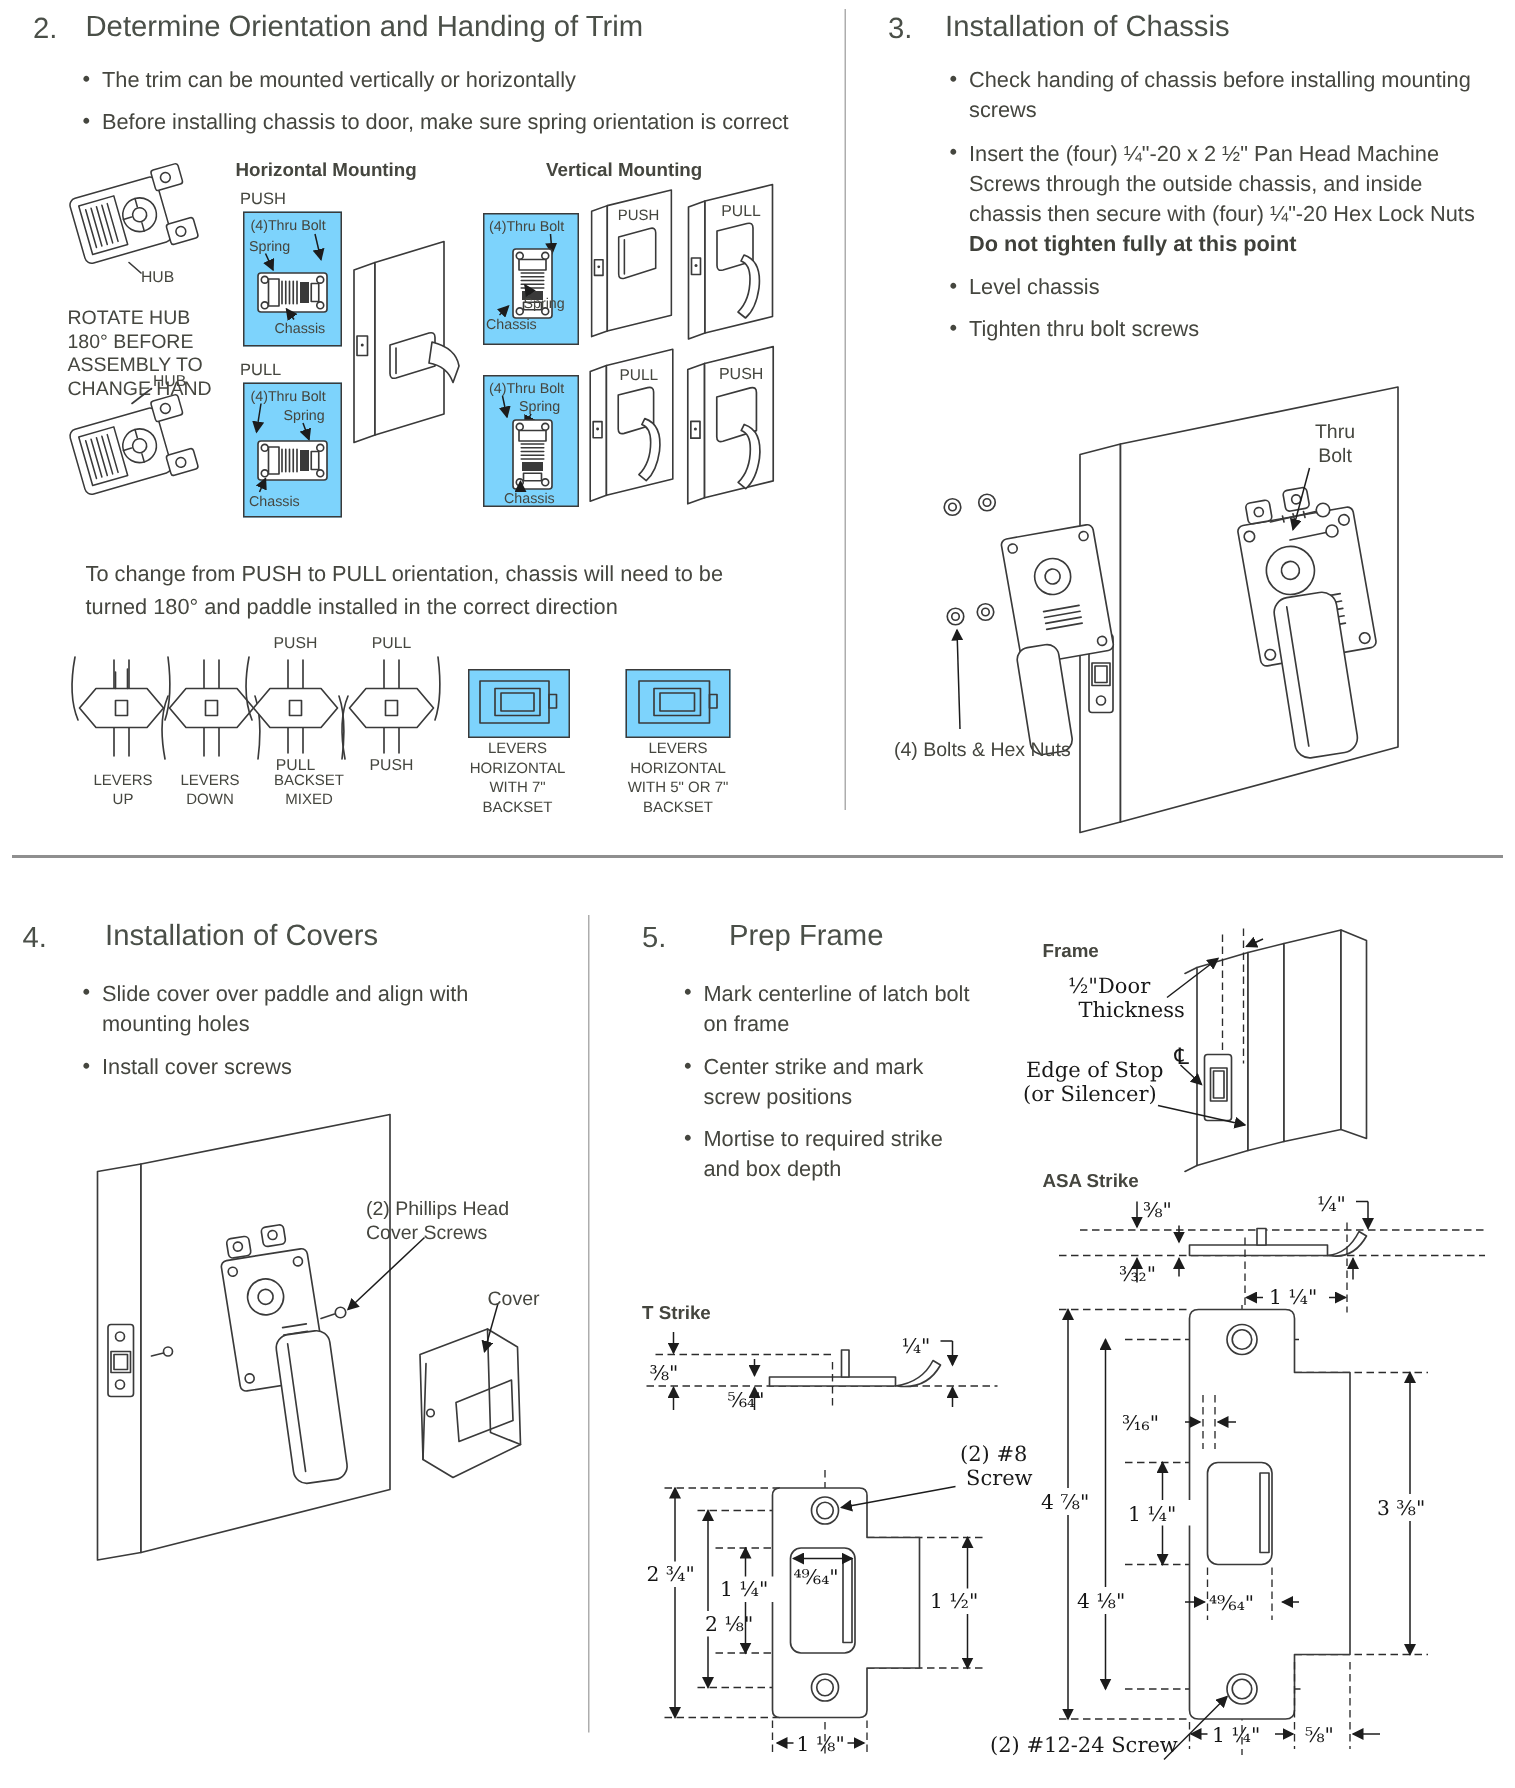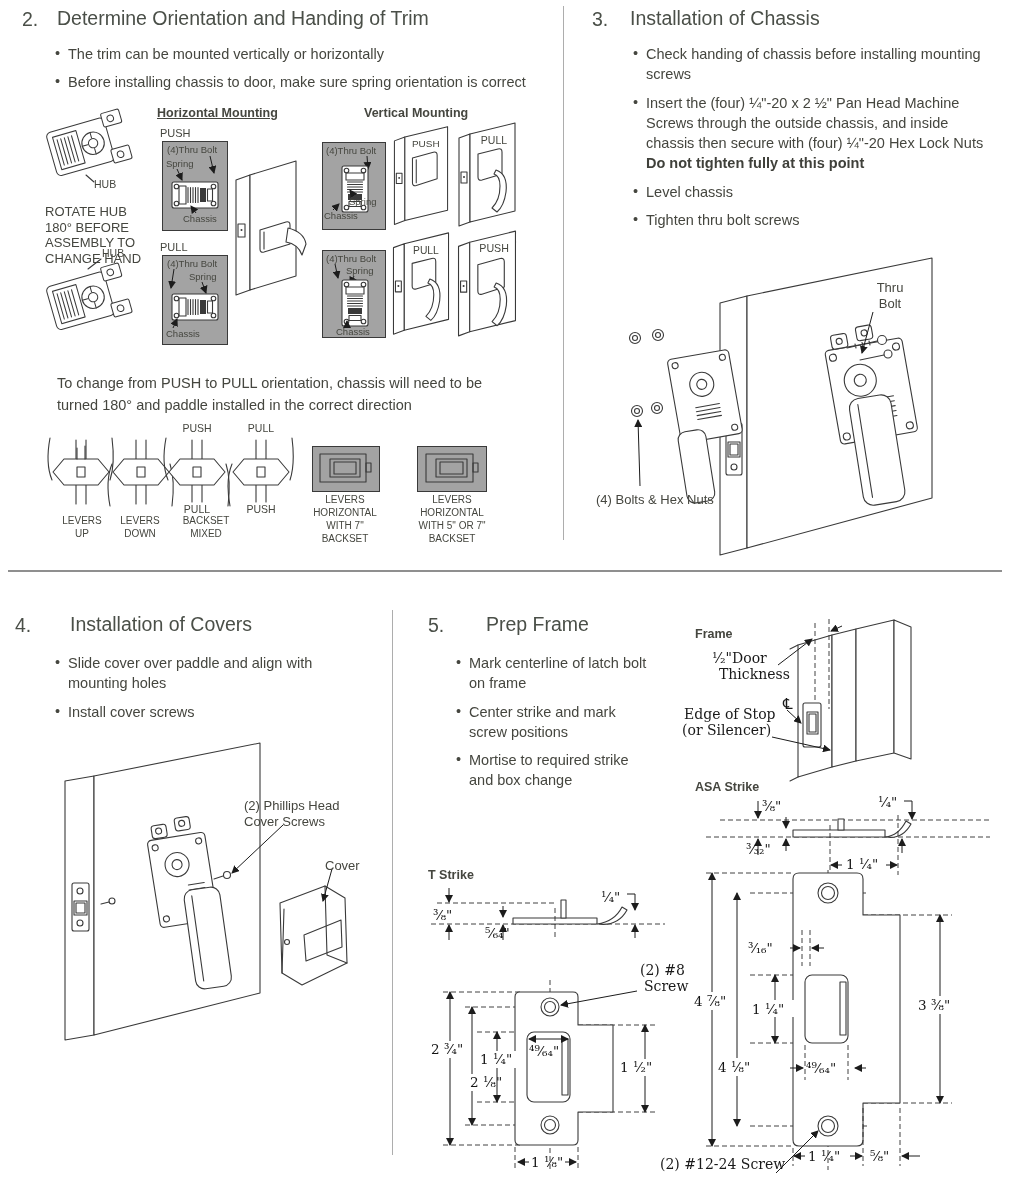--- a/index.html
+++ b/index.html
@@ -10,21 +10,21 @@
   .sectitle{font-size:19.5px;color:#4a4f48;}
   .bulls{line-height:1.4;font-size:14.5px;color:#45463f;}
   .bull{position:relative;margin:0 0 8px 0;padding-left:0;}
   .bull::before{content:"\2022";position:absolute;left:-13px;top:-1px;color:#45463f;}
   .boldnote{font-weight:bold;color:#3f403a;}
   .dlab{font-size:11px;color:#45463f;line-height:1.2;}
   .dlab-b{font-size:12.5px;font-weight:bold;color:#45463f;}
   .caplab{font-size:10px;color:#45463f;line-height:1.3;text-align:center;}
   .lead13{font-size:13px;color:#45463f;line-height:1.25;}
   .serifd{font-family:"DejaVu Serif",serif;font-size:14px;color:#191919;line-height:1.15;}
-  .cbox{border:1.2px solid #3a3a3a;background:#a3a3a3;}
+  .cbox{border:1.2px solid #3a3a3a;background:#7dd3fc;}
   .vline{background:#adadad;width:1px;}
   .hline{background:#8f8f8f;height:2px;}
   
   svg{overflow:visible;}
   .ln{fill:none;stroke:#3a3a3a;stroke-width:1.1;stroke-linejoin:round;stroke-linecap:round;}
   .fw{fill:#ffffff;stroke:#3a3a3a;stroke-width:1.1;stroke-linejoin:round;}
   .dk{fill:#3a3a3a;stroke:none;}
   .dsh{fill:none;stroke:#2c2c2c;stroke-width:0.9;stroke-dasharray:5 3;}
   .dim{fill:none;stroke:#1c1c1c;stroke-width:1;}
   .bgw{fill:#fff;stroke:none;}
@@ -92,21 +92,21 @@
     <path class="ln" d="M48,72 L56,79"></path>
     <text class="lab" x="56" y="85">HUB</text>
   </svg>
   <div class="abs dlab" style="left:45px;top:204px;width:104px;font-size:13px;">ROTATE HUB 180° BEFORE ASSEMBLY TO CHANGE HAND</div>
   <svg class="abs" style="left:38px;top:245px;" width="110" height="100" viewBox="0 0 110 100">
     <text class="lab" x="64" y="12">HUB</text>
     <path class="ln" d="M50,24 L63,14"></path>
     <use href="#sym-hub" x="0" y="12" width="104" height="86"></use>
   </svg>
 
-  <div class="abs dlab-b" style="left:157px;top:106px;text-decoration:underline;">Horizontal Mounting</div>
+  <div class="abs dlab-b" style="left:157px;top:106px;">Horizontal Mounting</div>
   <div class="abs dlab" style="left:160px;top:127px;">PUSH</div>
   <div class="abs cbox" style="left:162px;top:141px;width:64px;height:88px;">
     <svg width="64" height="88" viewBox="0 0 64 88">
       <text class="lab9" x="4" y="11">(4)Thru Bolt</text>
       <path class="dim" d="M47,14 L51,31" marker-end="url(#arr)"></path>
       <text class="lab9" x="3" y="25">Spring</text>
       <path class="dim" d="M14,27 L19,38" marker-end="url(#arr)"></path>
       <use href="#sym-chassis-h" x="8" y="38" width="48" height="30"></use>
       <text class="lab9" x="20" y="80">Chassis</text>
       <path class="dim" d="M33,71 L28,64" marker-end="url(#arr)"></path>
@@ -384,21 +384,21 @@
     <path class="dim" d="M297,136 L288,168" marker-end="url(#arr)"></path>
   </svg>
   <div class="abs lead13" style="left:244px;top:798px;width:110px;">(2) Phillips Head Cover Screws</div>
   <div class="abs lead13" style="left:325px;top:858px;">Cover</div>
 
   <div class="abs secnum" style="left:428px;top:614px;">5.</div>
   <div class="abs sectitle" style="left:468px;top:613px;margin-left:18px;">Prep Frame</div>
   <div class="abs bulls" style="left:469px;top:653px;width:178px;">
     <div class="bull">Mark centerline of latch bolt on frame</div>
     <div class="bull">Center strike and mark screw positions</div>
-    <div class="bull">Mortise to required strike and box change</div>
+    <div class="bull">Mortise to required strike and box depth</div>
   </div>
 
   <svg class="abs" style="left:680px;top:613px;" width="330" height="185" viewBox="0 0 330 185">
     <path class="ln" d="M110,36 L118,32 M110,168 L118,164"></path>
     <path class="fw" d="M118,32 L152,22 L152,154 L118,164 Z"></path>
     <path class="fw" d="M152,22 L176,16 L176,148 L152,154 Z"></path>
     <path class="fw" d="M176,16 L214,7 L214,140 L176,148 Z"></path>
     <path class="fw" d="M214,7 L231,14 L231,146 L214,140 Z"></path>
     <path class="dsh" d="M135,10 V100 M149,6 V96"></path>
     <rect class="fw" x="123" y="90" width="18" height="44" rx="2"></rect>

